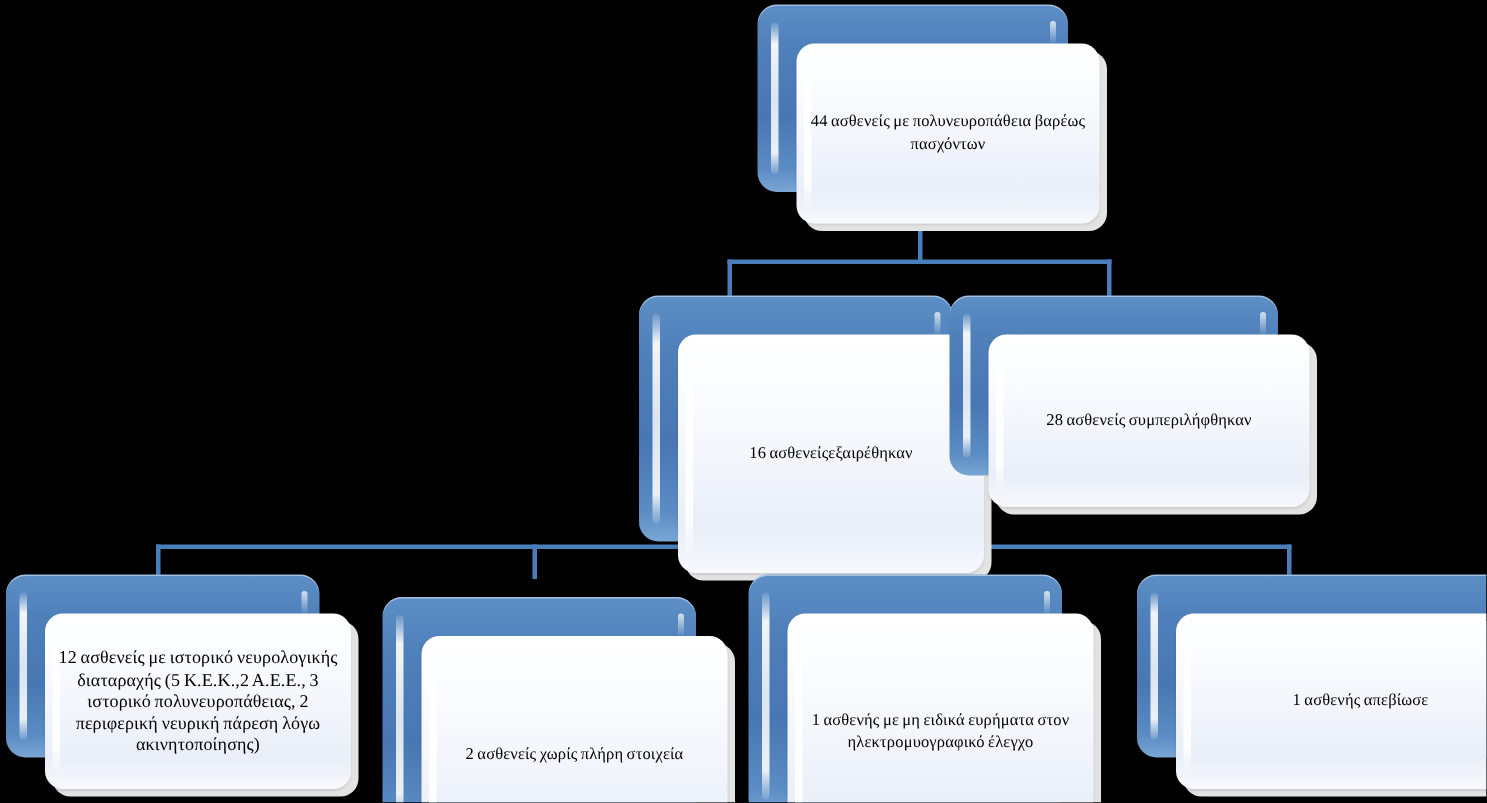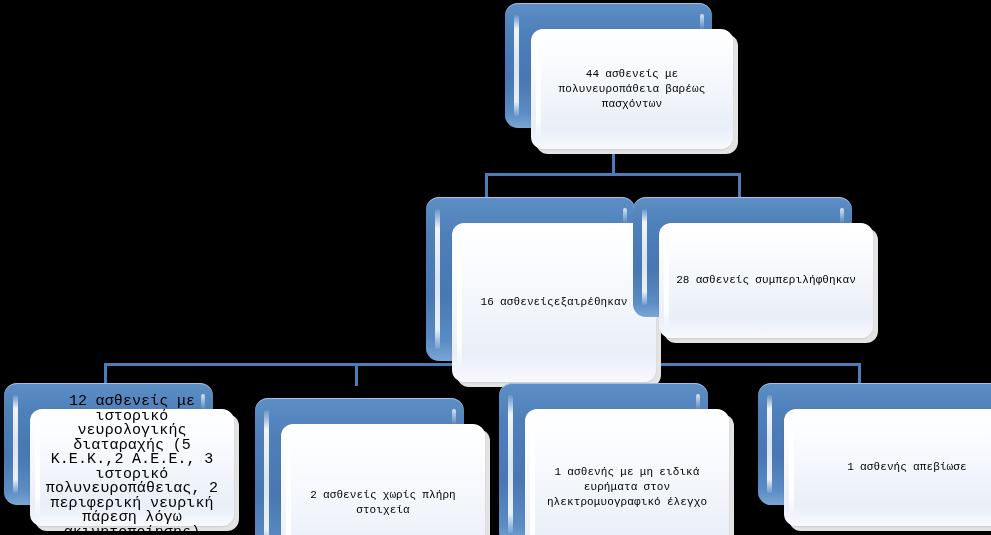--- a/index.html
+++ b/index.html
@@ -6,21 +6,21 @@
     margin: 0;
     padding: 0;
     background: #000000;
   }
   #canvas {
     position: relative;
     width: 991px;
     height: 535px;
     background: #000000;
     overflow: hidden;
-    font-family: Liberation Mono, monospace;
+    font-family: Liberation Serif, serif;
   }
 
   
   .conn {
     position: absolute;
     background: #4a7ebb;
   }
   .conn.v { width: 3px; }
   .conn.h { height: 3px; }
 
@@ -120,21 +120,21 @@
   .node .label {
     position: relative;
     text-align: center;
     color: #000000;
     font-size: 11px;
     line-height: 15px;
     letter-spacing: 0.1px;
     word-spacing: -0.6px;
   }
   .node.dense .label {
-    font-size: 15px;
+    font-size: 12px;
     line-height: 14.5px;
   }
 </style>
 </head>
 <body>
 
 <div id="canvas">
 
   <div class="conn v" style="left:612px; top:150px; width:3px; height:25px;"></div>
   <div class="conn h" style="left:485px; top:173px; width:256px; height:3px;"></div>

